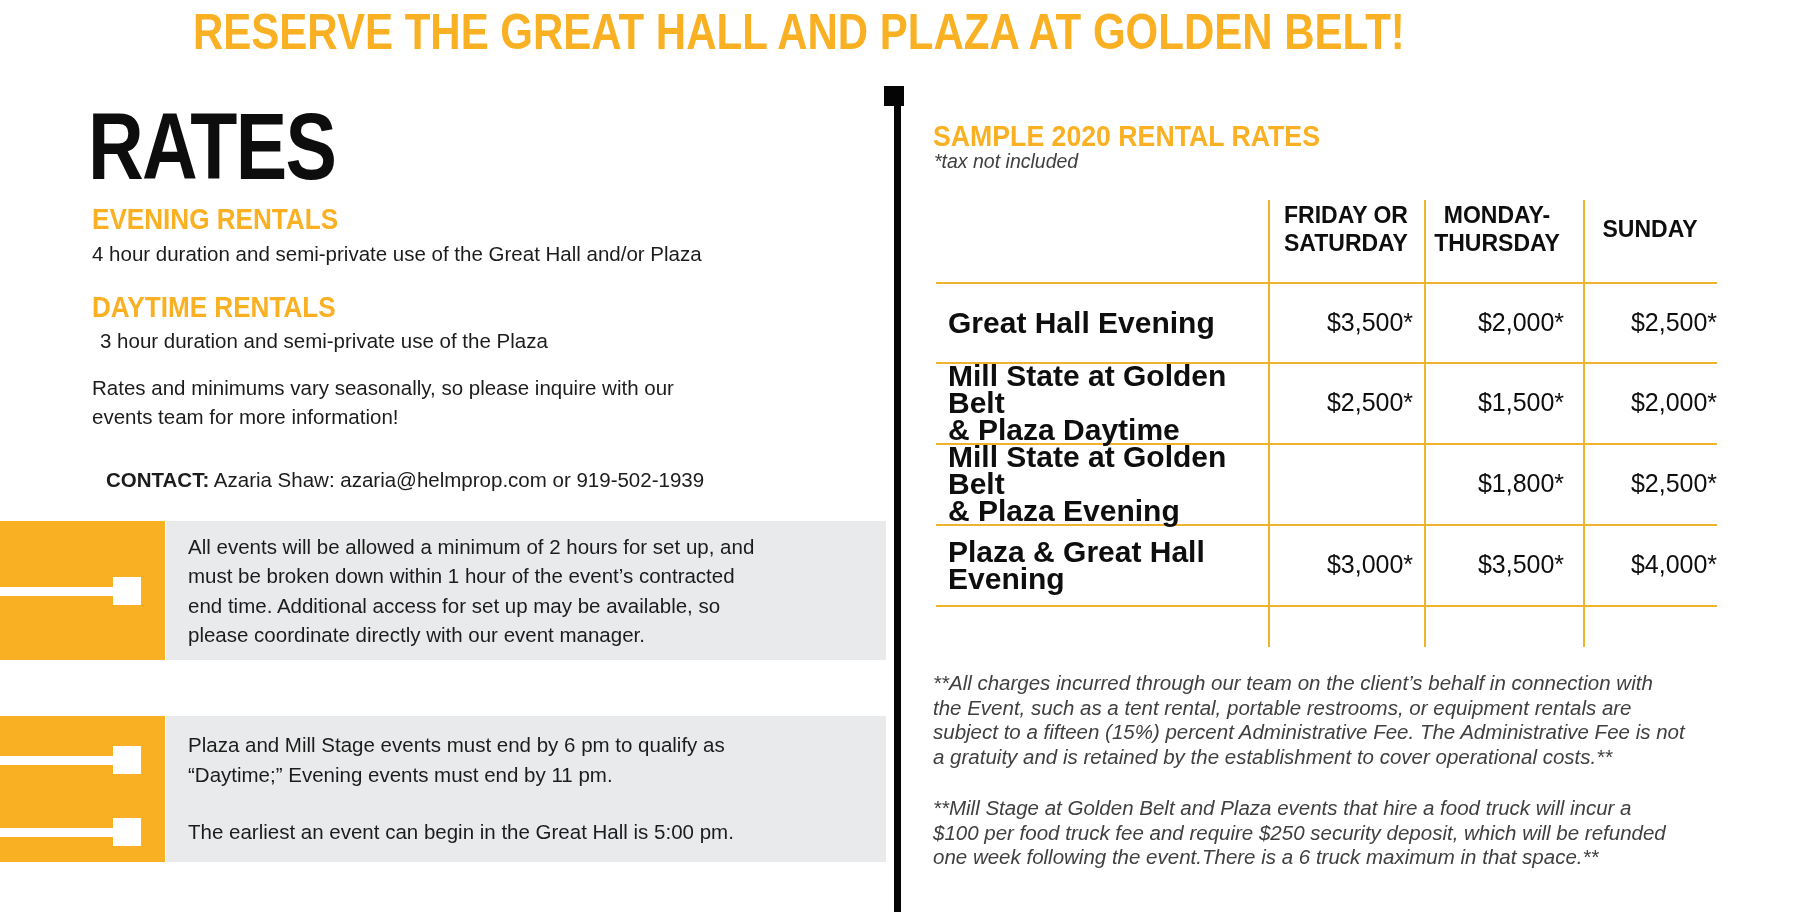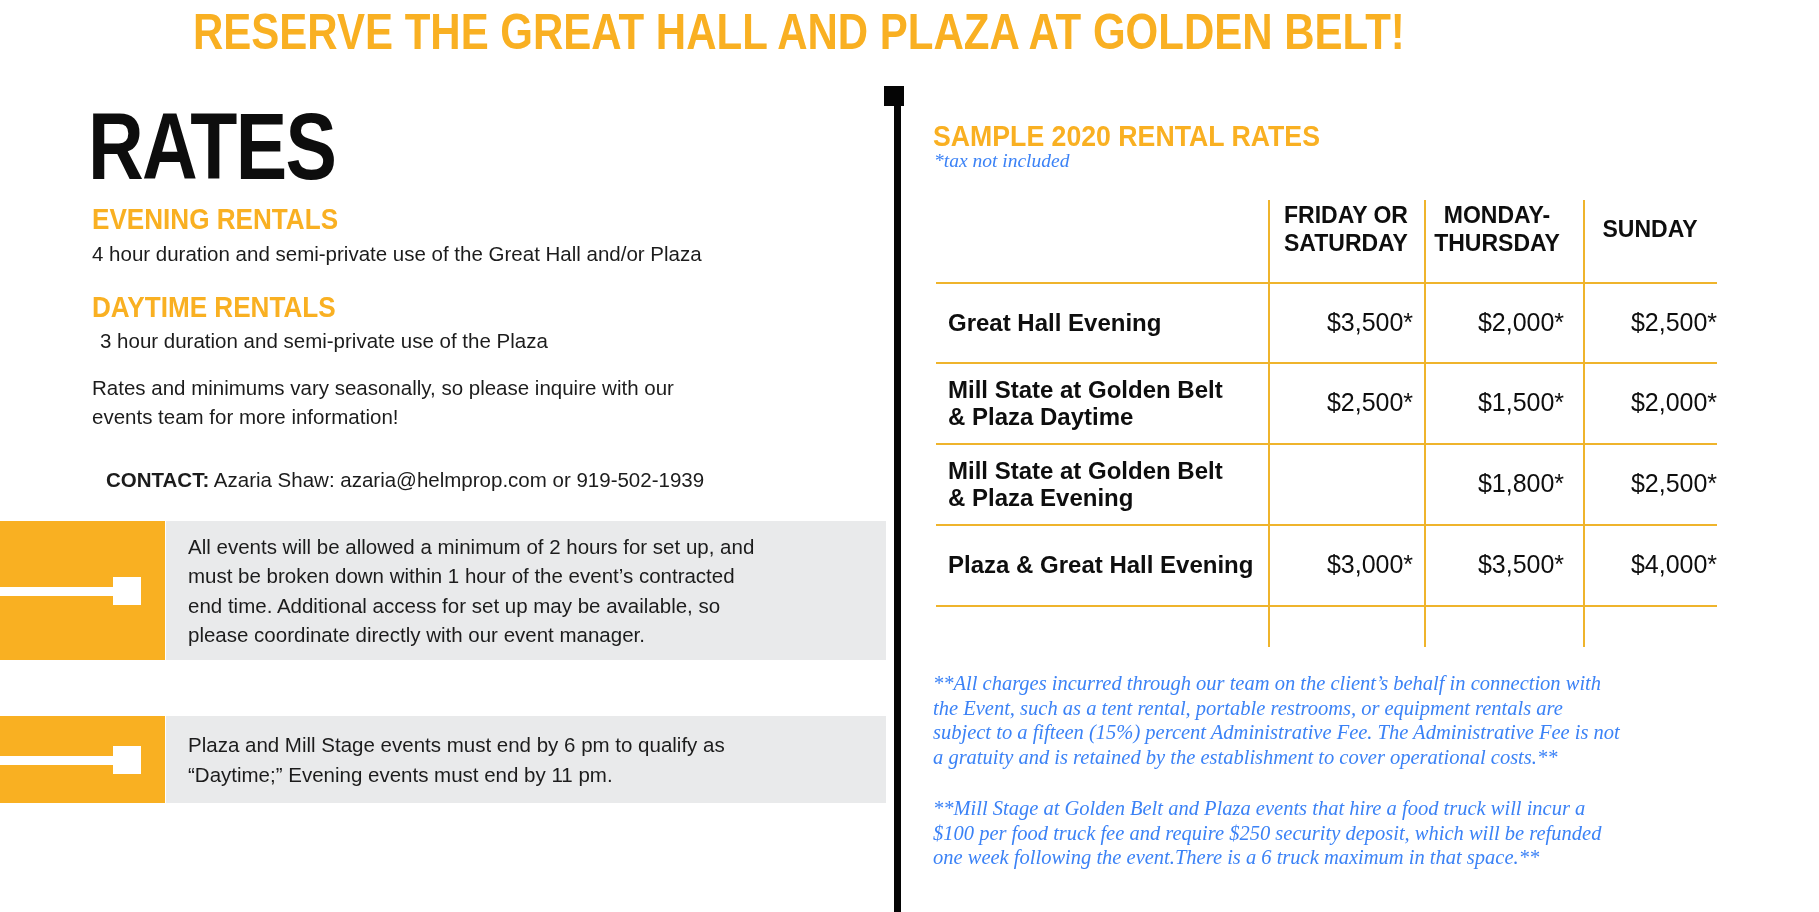--- a/index.html
+++ b/index.html
@@ -60,37 +60,37 @@
   
   .divider-square{left:884px;top:86px;width:20px;height:20px;background:#050505;}
   .divider-line{left:894px;top:102px;width:7px;height:810px;background:#050505;}
 
   
   .sample-title{
     left:933px;top:120px;
     font-size:29px;font-weight:800;color:var(--gold);
     transform:scaleX(.92);white-space:nowrap;
   }
-  .serif-it{font-family:Liberation Serif, serif;font-style:italic;color:#3b82f6;}
+  .serif-it{font-family:Liberation Sans, sans-serif;font-style:italic;color:#404040;}
   .tax-note{left:934px;top:150px;font-size:19.5px;}
   .footnote{width:832px;font-size:20.5px;line-height:24.6px;}
 
   
   .rate-table{left:936px;top:175px;width:781px;height:475px;}
   .hline{position:absolute;left:0;width:781px;height:2px;background:var(--grid);}
   .vline{position:absolute;top:25px;width:2px;height:447px;background:var(--grid);}
   .cell{
     position:absolute;display:flex;align-items:center;justify-content:center;
     text-align:center;color:#0e0e0e;
   }
   .hdr{font-size:23px;font-weight:800;line-height:28px;}
   .price{font-size:25px;font-weight:400;margin-left:24px;}
   .rlabel{
     justify-content:flex-start;text-align:left;padding-left:12px;
-    font-size:24px;font-weight:800;line-height:27px;
+    font-size:30px;font-weight:800;line-height:27px;
   }
   
   .c0{left:332px;width:156px;}
   .c1{left:488px;width:146px;}
   .c2{left:647px;width:134px;}
   .lab{left:0;width:332px;}
   
   .rh{top:0;height:107px;}
   .r0{top:107px;height:80px;}
   .r1{top:187px;height:81px;}
@@ -132,20 +132,27 @@
 
   <div class="abs callout" style="top:716px;height:87px;">
     <div class="block"></div>
     <div class="panel"></div>
     <div class="key-line"></div>
     <div class="key-square"></div>
     <div class="txt lines">Plaza and Mill Stage events must end by 6 pm to qualify as
 “Daytime;” Evening events must end by 11 pm.</div>
   </div>
 
+  <div class="abs callout" style="top:802px;height:60px;">
+    <div class="block"></div>
+    <div class="panel"></div>
+    <div class="key-line"></div>
+    <div class="key-square"></div>
+    <div class="txt lines">The earliest an event can begin in the Great Hall is 5:00 pm.</div>
+  </div>
 
   <div class="abs divider-square"></div>
   <div class="abs divider-line"></div>
 
   <div class="abs sample-title condensed">SAMPLE 2020 RENTAL RATES</div>
   <div class="abs serif-it tax-note">*tax not included</div>
 
   <div class="abs rate-table">
 
     <div class="hline" style="top:107px;"></div>

